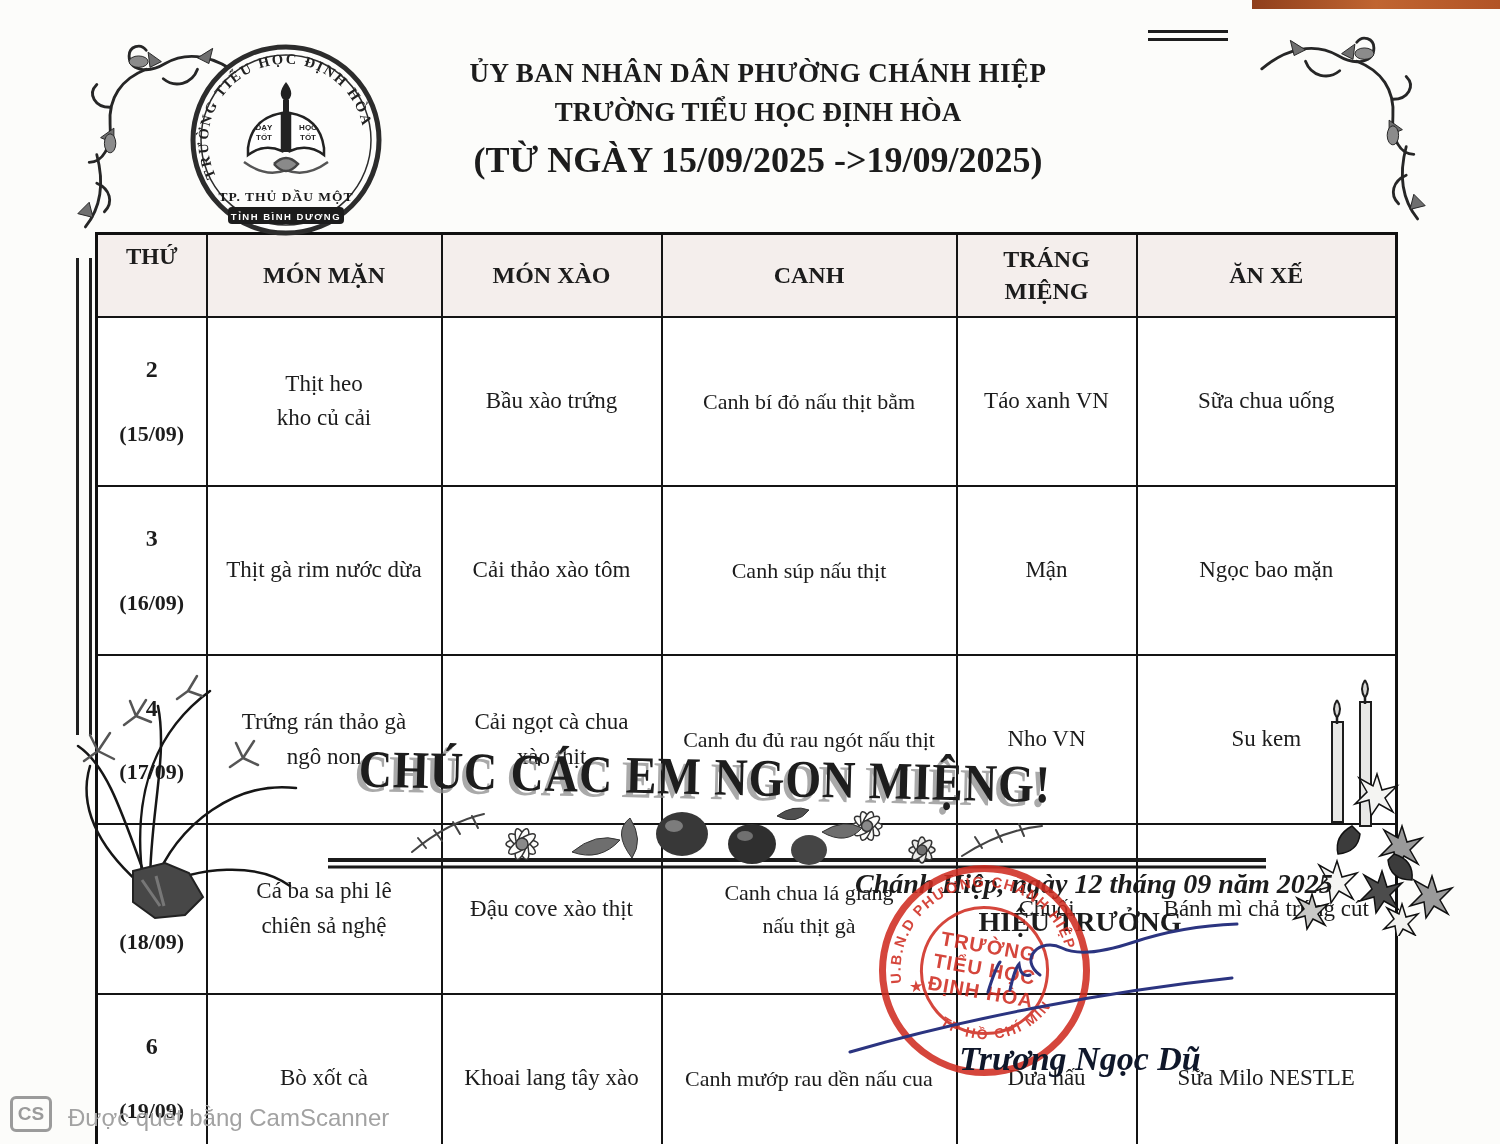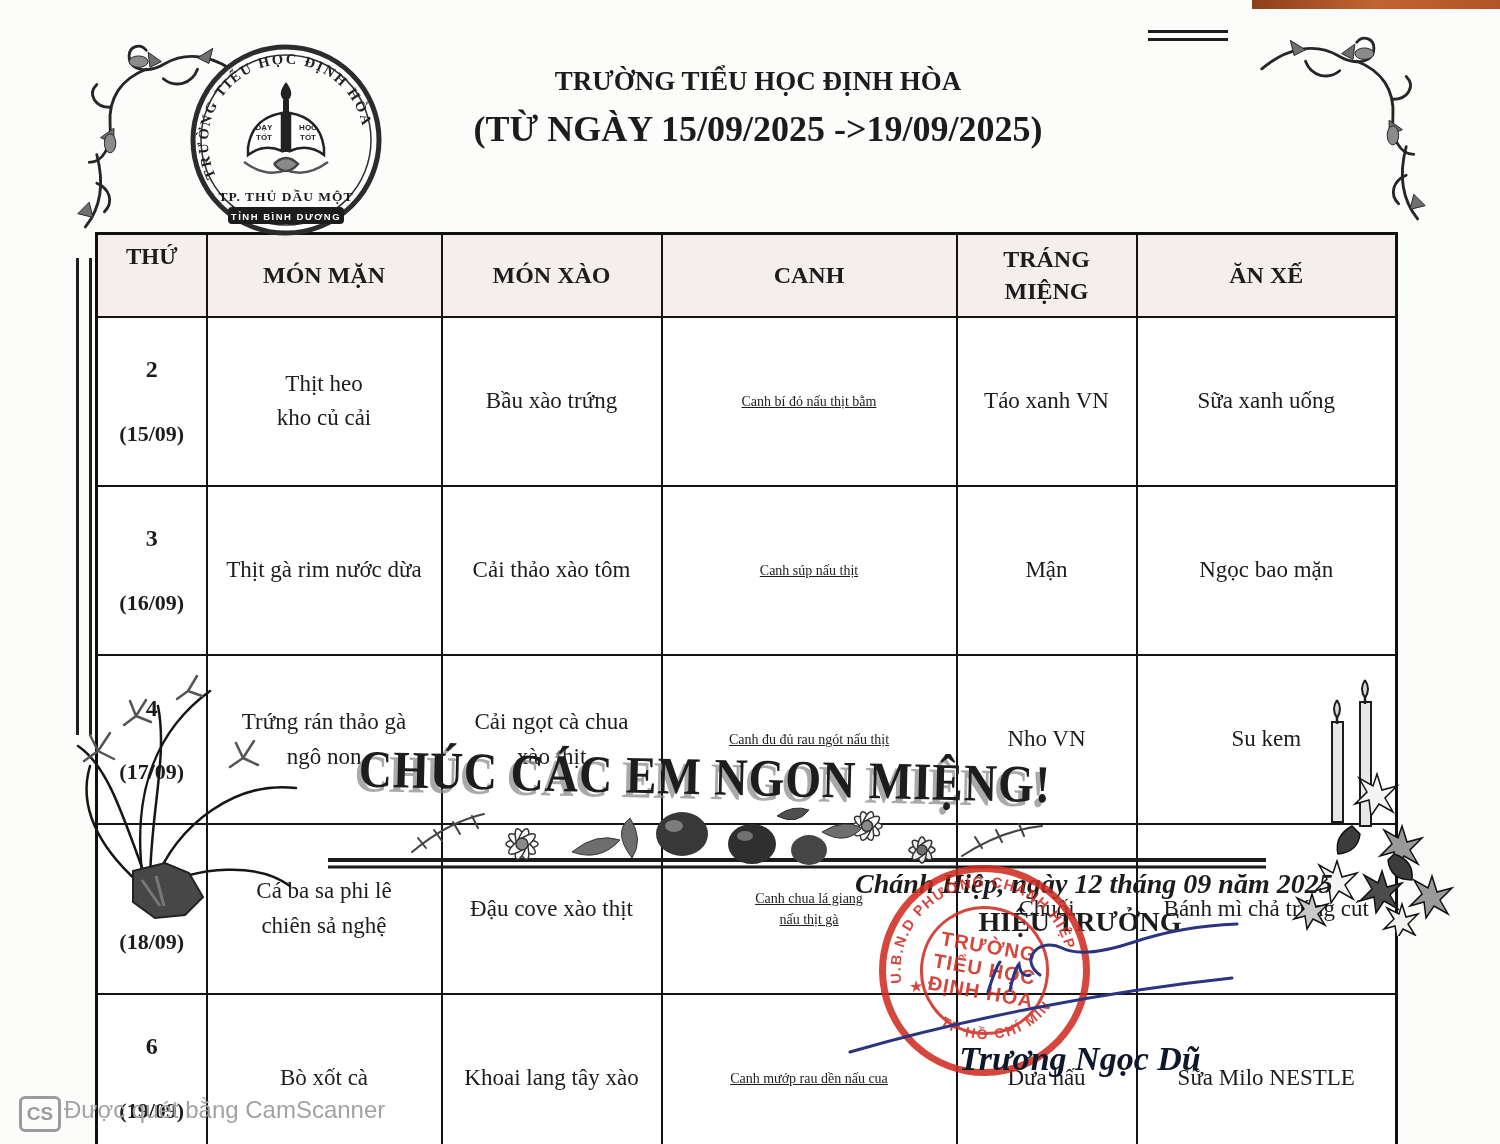--- a/index.html
+++ b/index.html
@@ -29,43 +29,43 @@
   table.menu{position:absolute;left:95px;top:232px;width:1300px;z-index:1;
     border-collapse:collapse;table-layout:fixed;background:#fff;
     border:3px solid #101010;}
   .menu th,.menu td{border:2px solid #141414;text-align:center;vertical-align:middle;
     padding:2px 6px;white-space:pre-line;}
   .menu thead tr{height:83px;padding-left:16px;}
   .menu tbody tr{height:89px;}
   .menu th{background:#f4eeec;font-size:24px;font-weight:bold;line-height:1.35;}
   .menu th.h-thu{vertical-align:top;padding-top:6px;font-size:23px;}
   .menu td{font-size:23px;line-height:1.5;}
-  .menu td.c-canh{font-size:14px;padding:2px 7px;text-decoration:underline;}
+  .menu td.c-canh{font-size:22px;padding:2px 7px;}
   .day-num{font-weight:bold;font-size:24px;line-height:1.3;}
   .day-date{font-weight:bold;font-size:22px;line-height:1.3;}
   
   .wish{position:absolute;left:150px;top:750px;width:1110px;text-align:center;z-index:2;
     font-size:46px;font-weight:bold;letter-spacing:1px;color:#1d1d1d;
     transform:rotate(1.3deg) scaleY(1.15);transform-origin:center;
     text-shadow:-4px 4px 0 rgba(140,140,140,.75);}
   .garland{position:absolute;left:322px;top:786px;z-index:1;}
   .orchid{position:absolute;left:38px;top:636px;z-index:2;}
   .candles{position:absolute;left:1282px;top:676px;z-index:2;}
   
   .place-date{position:absolute;left:855px;top:868px;width:450px;text-align:center;
     font-size:28px;font-weight:bold;font-style:italic;white-space:nowrap;z-index:2;}
   .signer-title{position:absolute;left:955px;top:906px;width:250px;text-align:center;
     font-size:28px;font-weight:bold;z-index:2;}
   .stamp{position:absolute;left:872px;top:858px;opacity:.87;z-index:3;}
   .signature{position:absolute;left:840px;top:880px;z-index:4;}
   .signer-name{position:absolute;left:940px;top:1040px;width:280px;text-align:center;
     font-size:34px;font-weight:bold;font-style:italic;color:#0f172a;z-index:3;}
   
-  .cam{position:absolute;left:10px;top:1096px;display:flex;align-items:flex-start;gap:3px;
-    font-family:"Liberation Sans",sans-serif;color:#a2a2a2;z-index:2;margin-left:9px;}
+  .cam{position:absolute;left:10px;top:1096px;display:flex;align-items:flex-end;gap:16px;
+    font-family:"Liberation Sans",sans-serif;color:#a2a2a2;z-index:2;}
   .cs-badge{width:36px;height:30px;border:3px solid #9b9b9b;border-radius:6px;
     display:flex;align-items:center;justify-content:center;
     font-size:19px;font-weight:bold;color:#9b9b9b;}
   .cam-text{font-size:24px;}
 </style>
 </head>
 <body>
 
 <div class="canvas">
 
@@ -135,20 +135,21 @@
       <path d="M56,120 q22,16 42,8"></path>
       <path d="M140,120 q-22,16 -42,8"></path>
       <path d="M86,122 q12,-12 24,0 q-12,14 -24,0" fill="#8a8a8a" stroke="#444"></path>
     </g>
     <text x="98" y="159" text-anchor="middle" font-family="Liberation Serif,serif" font-size="13.5" font-weight="bold" letter-spacing="1" fill="#1b1b1b">TP. THỦ DẦU MỘT</text>
     <rect x="40" y="165" width="116" height="17" rx="4" fill="#1c1c1c"></rect>
     <text x="98" y="178" text-anchor="middle" font-family="Liberation Sans,sans-serif" font-size="9.5" font-weight="bold" letter-spacing="1.5" fill="#fff">TỈNH BÌNH DƯƠNG</text>
   </svg>
 
   <div class="head-block">
+    <div class="head-org">ỦY BAN NHÂN DÂN PHƯỜNG CHÁNH HIỆP</div>
     <div class="head-school">TRƯỜNG TIỂU HỌC ĐỊNH HÒA</div>
     <div class="head-range">(TỪ NGÀY 15/09/2025 -&gt;19/09/2025)</div>
   </div>
 
   <table class="menu">
     <colgroup>
       <col style="width:110px">
         <col style="width:235px">
         <col style="width:220px">
       <col style="width:295px">
@@ -169,21 +170,21 @@
       <tr>
         <td>
           <div class="day-num">2</div>
           <div class="day-date">(15/09)</div>
         </td>
         <td>Thịt heo
 kho củ cải</td>
         <td>Bầu xào trứng</td>
         <td class="c-canh">Canh bí đỏ nấu thịt bằm</td>
         <td>Táo xanh VN</td>
-        <td>Sữa xanh uống</td>
+        <td>Sữa chua uống</td>
       </tr>
       <tr>
         <td>
           <div class="day-num">3</div>
           <div class="day-date">(16/09)</div>
         </td>
         <td>Thịt gà rim nước dừa</td>
         <td>Cải thảo xào tôm</td>
         <td class="c-canh">Canh súp nấu thịt</td>
         <td>Mận</td>

